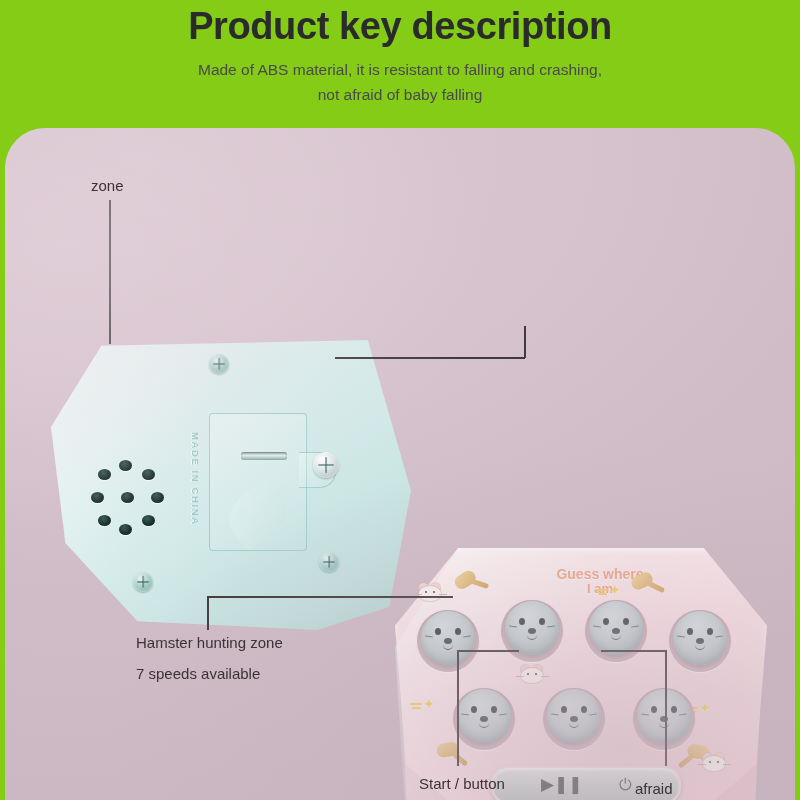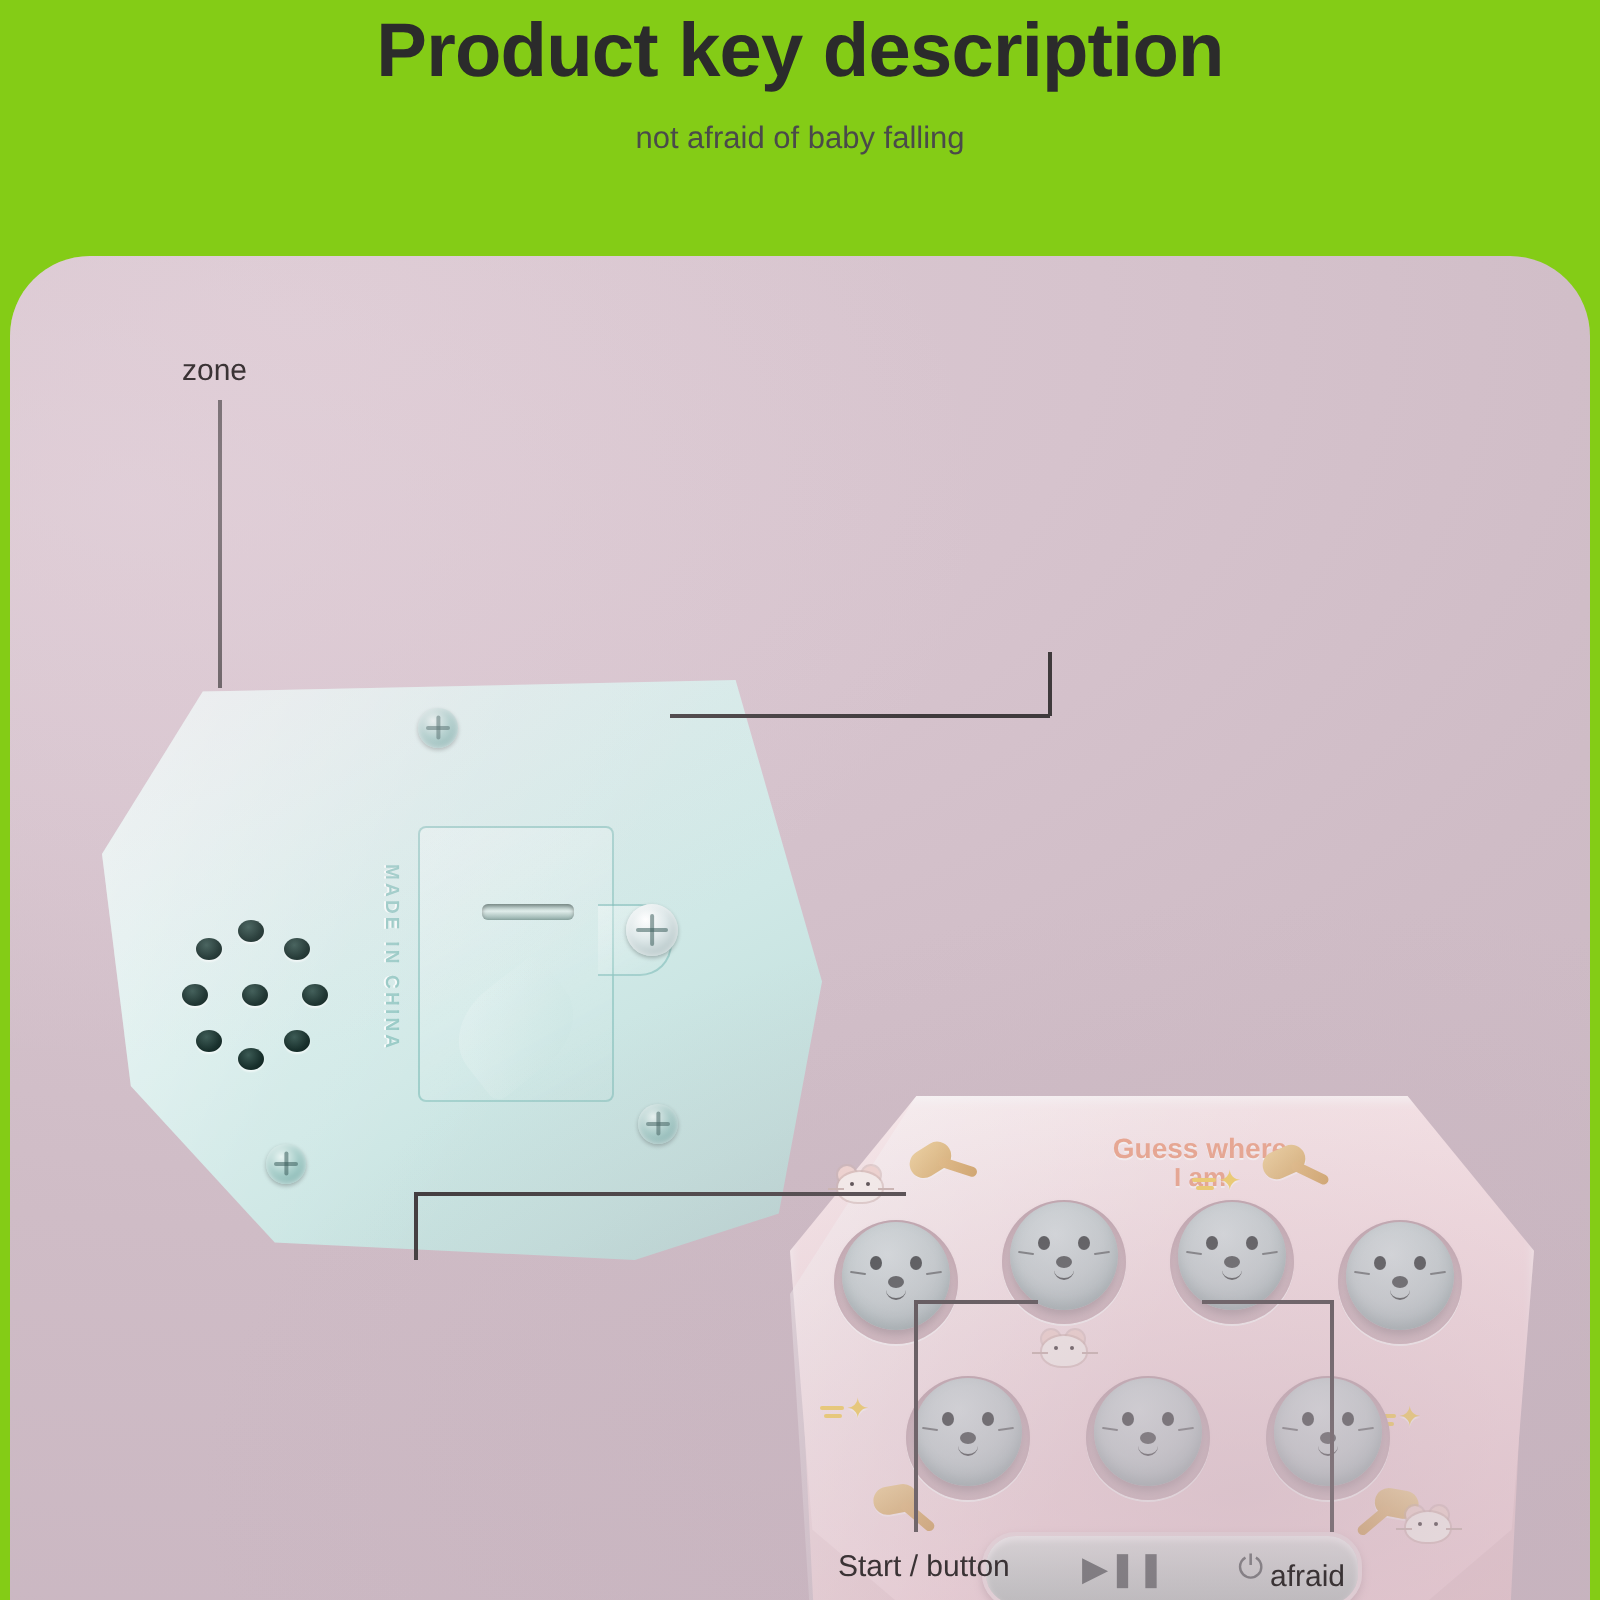--- a/index.html
+++ b/index.html
@@ -208,20 +208,21 @@
   .ln.v{width:1.6px;} .ln.h{height:1.6px;}
 </style>
 </head>
 <body>
 
 <div id="page">
 
   <div class="header">
     <div class="title">Product key description</div>
     <div class="subtitle">
+      <div>Made of ABS material, it is resistant to falling and crashing,</div>
       <div>not afraid of baby falling</div>
     </div>
   </div>
 
   <div class="photo">
 
     <div class="blue-dev">
       <div class="blue-side"></div>
       <div class="blue-body"></div>
       <div class="blue-sheen"></div>
@@ -407,16 +408,18 @@
     <div class="ln h" style="left:202px;top:468px;width:246px"></div>
 
     <div class="ln h" style="left:452px;top:522px;width:62px"></div>
     <div class="ln v" style="left:452px;top:522px;height:116px"></div>
 
     <div class="ln h" style="left:596px;top:522px;width:66px"></div>
     <div class="ln v" style="left:660px;top:522px;height:116px"></div>
   </div>
 
   <div class="lbl" style="left:91px;top:174px">zone</div>
+  <div class="lbl" style="left:136px;top:631px">Hamster hunting zone</div>
+  <div class="lbl" style="left:136px;top:662px">7 speeds available</div>
   <div class="lbl" style="left:419px;top:772px">Start / button</div>
   <div class="lbl" style="left:635px;top:777px">afraid</div>
 
 </div>
 
 </body></html>

